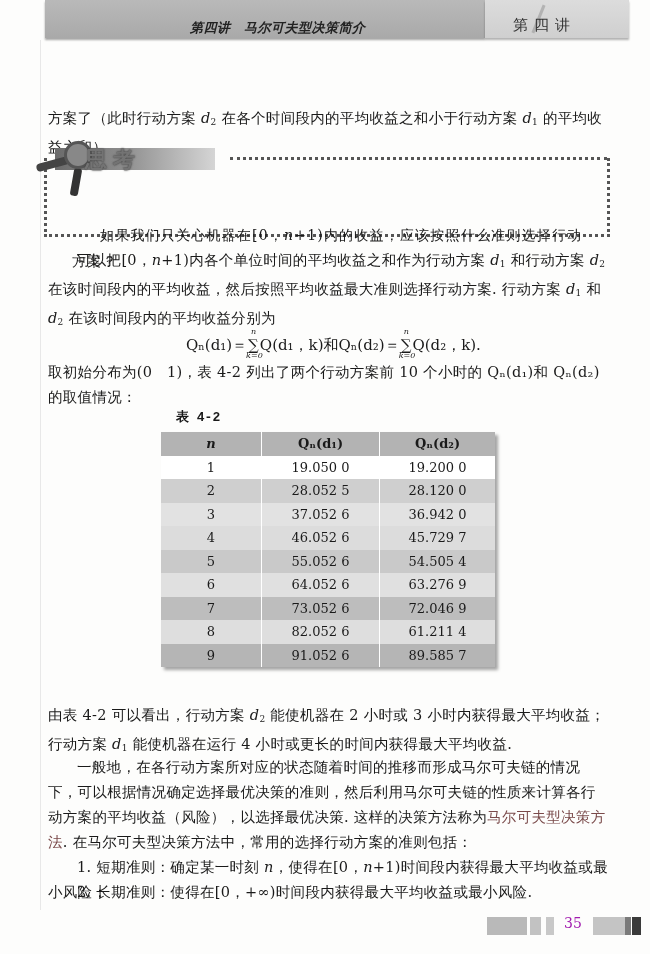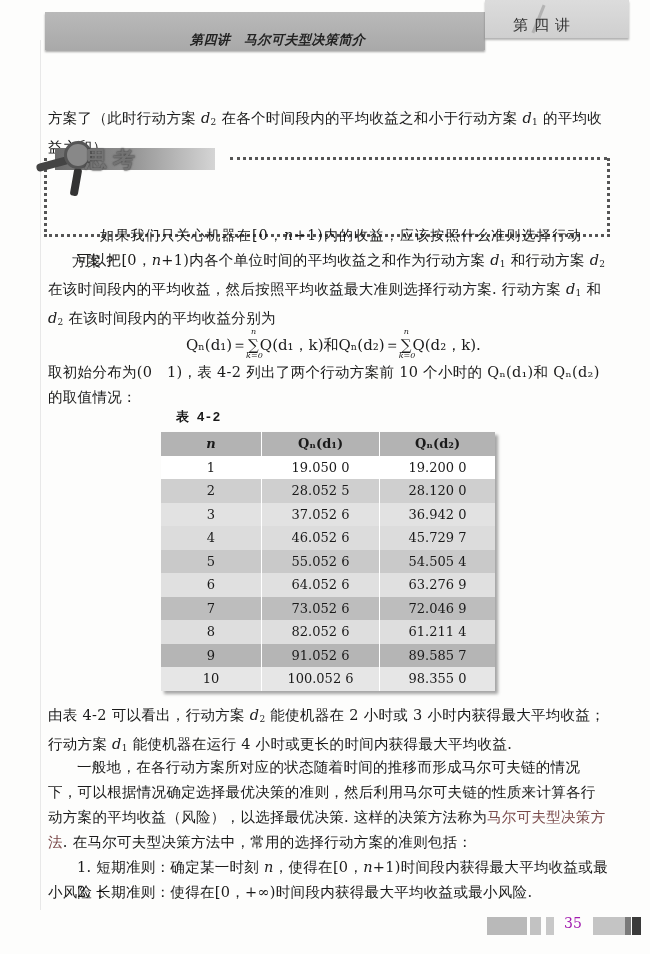--- a/index.html
+++ b/index.html
@@ -6,21 +6,20 @@
   body {
     width:650px; height:954px; position:relative; overflow:hidden;
     background:#fdfdfc;
     font-family:"DejaVu Serif","Liberation Serif",serif;
     color:#1a1a1a;
   }
   .header {
     position:absolute; left:45px; top:0; width:440px; height:38px;
     background:linear-gradient(180deg,#b9b9b9 0%,#a9a9a9 100%);
     box-shadow:0 2px 2px rgba(0,0,0,0.35);
-    margin-top:12px;
   }
   .header-title {
     position:absolute; left:145px; top:19px;
     font-family:"DejaVu Sans","Liberation Sans",sans-serif;
     font-size:13px; font-weight:bold; font-style:italic; color:#222;
     letter-spacing:0.5px;
   }
   .header-right {
     position:absolute; left:485px; top:0; width:144px; height:38px;
     background:linear-gradient(180deg,#dcdcdc 0%,#cfcfcf 100%);
@@ -205,25 +204,20 @@
     <tr class="r7">
         <td class="n">8</td>
         <td class="q1">82.052 6</td>
         <td>61.211 4</td>
       </tr>
     <tr class="r8">
         <td class="n">9</td>
         <td class="q1">91.052 6</td>
         <td>89.585 7</td>
       </tr>
-    <tr class="r9">
-        <td class="n">10</td>
-        <td class="q1">100.052 6</td>
-        <td>98.355 0</td>
-      </tr>
   </tbody>
 </table>
 
 <div class="p" style="top:703px;">
   <span>由表 4-2 可以看出，行动方案 </span><i class="m">d</i><sub>2</sub><span> 能使机器在 2 小时或 3 小时内获得最大平均收益；行动方案 </span><i class="m">d</i><sub>1</sub><span> 能使机器在运行 4 小时或更长的时间内获得最大平均收益.</span>
 </div>
 
 <div class="p indent" style="top:755px;">
   <span>一般地，在各行动方案所对应的状态随着时间的推移而形成马尔可夫链的情况下，可以根据情况确定选择最优决策的准则，然后利用马尔可夫链的性质来计算各行动方案的平均收益（风险），以选择最优决策. 这样的决策方法称为</span><span class="highlight">马尔可夫型决策方法</span><span>. 在马尔可夫型决策方法中，常用的选择行动方案的准则包括：</span>
 </div>

